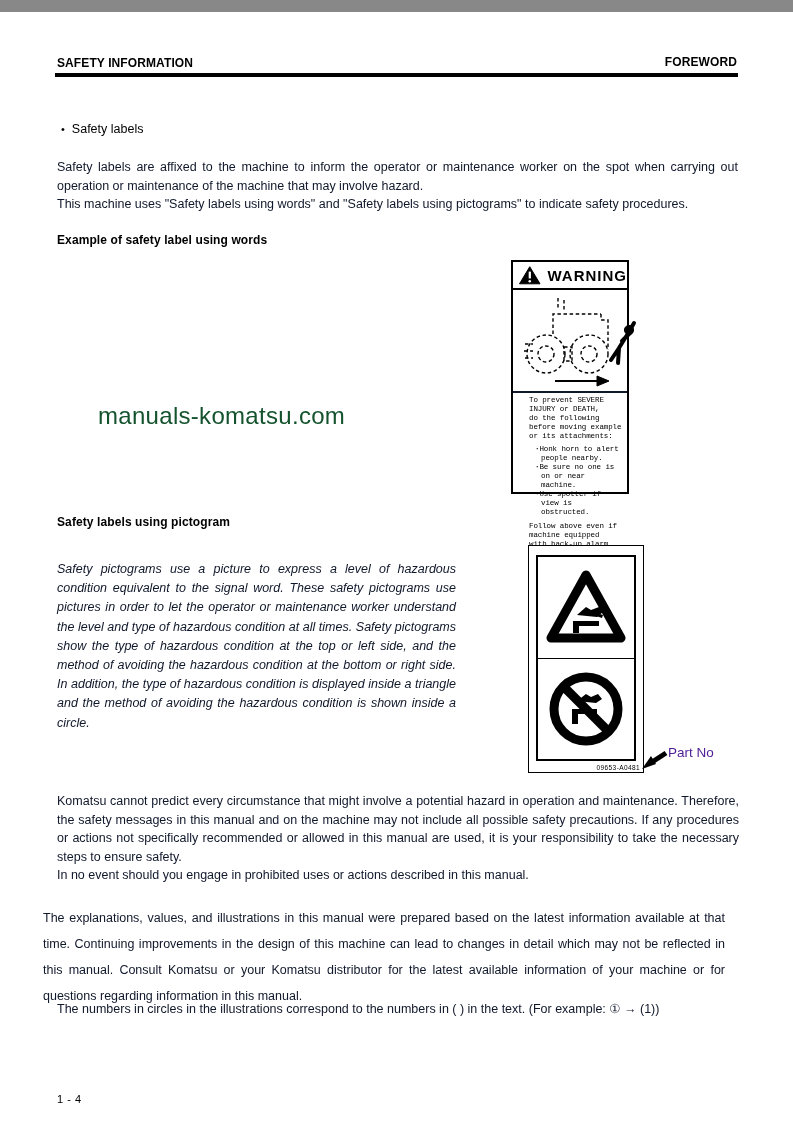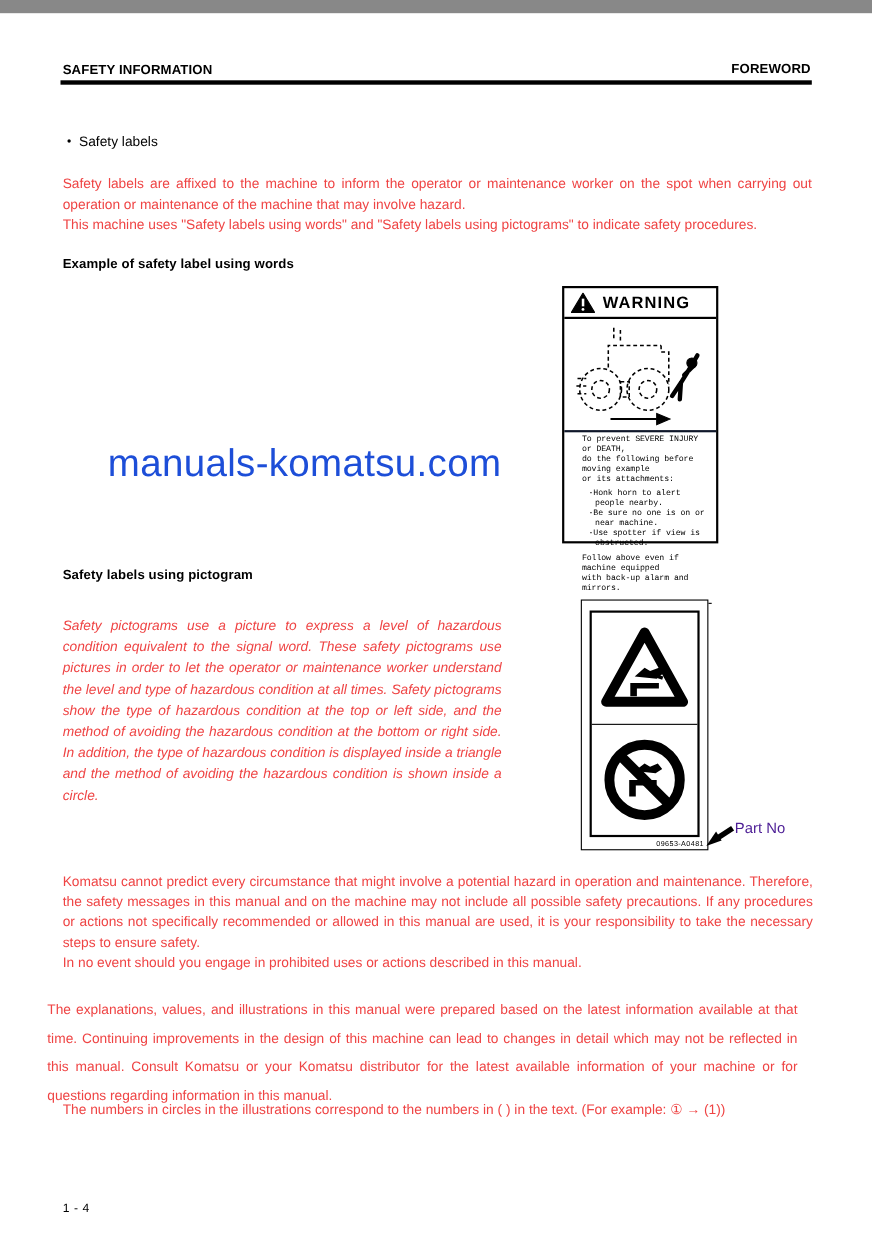--- a/index.html
+++ b/index.html
@@ -13,43 +13,43 @@
 
   
   .hdr-left  { left:57px; top:44px; font-size:11.5px; font-weight:bold; letter-spacing:.2px; }
   .hdr-right { right:56px; top:43px; font-size:12.5px; font-weight:bold; letter-spacing:.2px; }
   .hdr-rule  { left:55px; top:61px; width:683px; height:4px; background:#000; }
 
   
   .bullet-row { left:61px; top:110px; font-size:12.5px; display:flex; gap:7px; }
   .bullet-glyph { font-size:11px; line-height:15px; }
 
-  .body-text { font-size:12.5px; line-height:18.7px; color:#ef4444; }
+  .body-text { font-size:12.5px; line-height:18.7px; color:#0f172a; }
   .justify { text-align:justify; }
 
   .para1 { left:57px; top:146px; width:681px; }
   .sec-head { font-weight:bold; font-size:12px; letter-spacing:.1px; }
   .example-head { left:57px; top:221px; }
 
   
-  .watermark { left:98px; top:390px; font-size:35px; color:#1d4ed8; letter-spacing:.3px; }
+  .watermark { left:98px; top:390px; font-size:24px; color:#14532d; letter-spacing:.3px; }
 
   
   .picto-head { left:57px; top:503px; }
   .para2 { left:57px; top:548px; width:399px; line-height:19.2px;font-style:italic; }
 
   .para3 { left:57px; top:780px; width:682px; line-height:18.5px; }
   .para4 { left:43px; top:893px; width:682px; line-height:26px; }
   .circles-note { left:57px; top:988px; width:700px; }
 
   .footer-page { left:57px; top:1081px; font-size:11px; letter-spacing:.5px; }
 
   
   .warn-label {
-    left:511px; top:248px; width:142px; height:234px;
+    left:511px; top:248px; width:118px; height:234px;
     border:2px solid #000; background:#fff; box-sizing:border-box;
     display:flex; flex-direction:column;
   }
   .warn-hdr {
     height:28px; border-bottom:2px solid #000; box-sizing:border-box;
     display:flex; align-items:center; padding-left:6px; gap:7px; flex:0 0 auto;
   }
   .warn-word { font-weight:bold; font-size:15px; letter-spacing:1px; }
   .warn-illus { height:101px; flex:0 0 auto; position:relative; }
   .warn-text {

